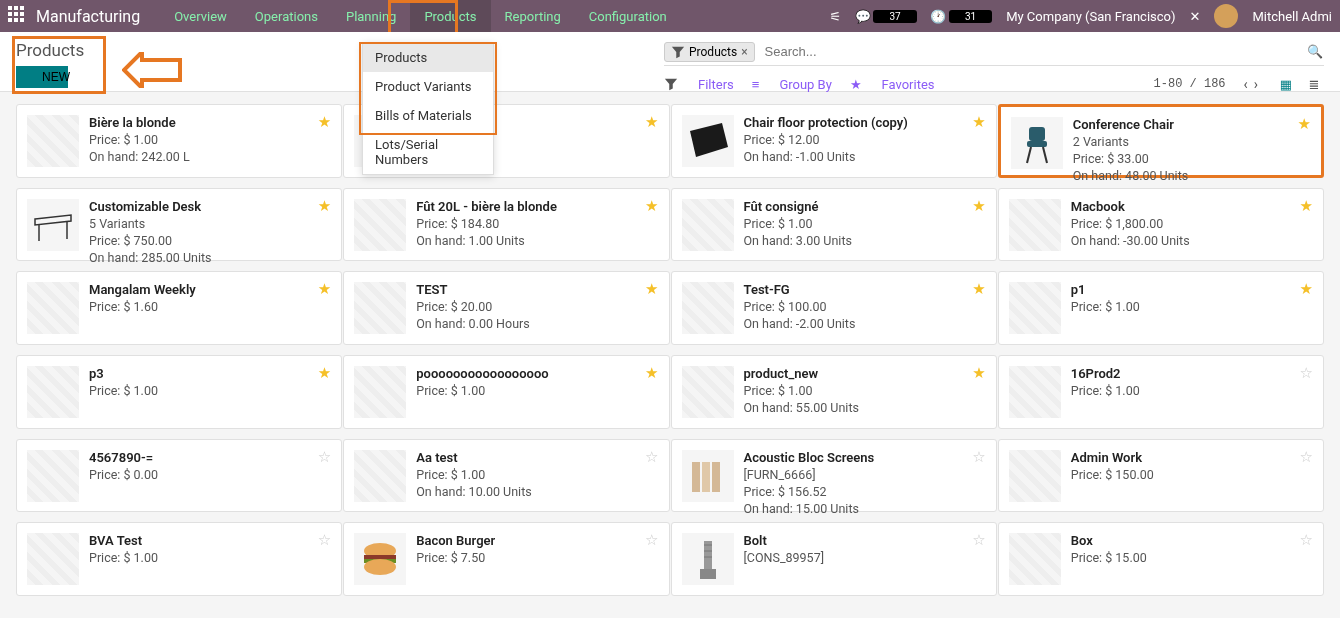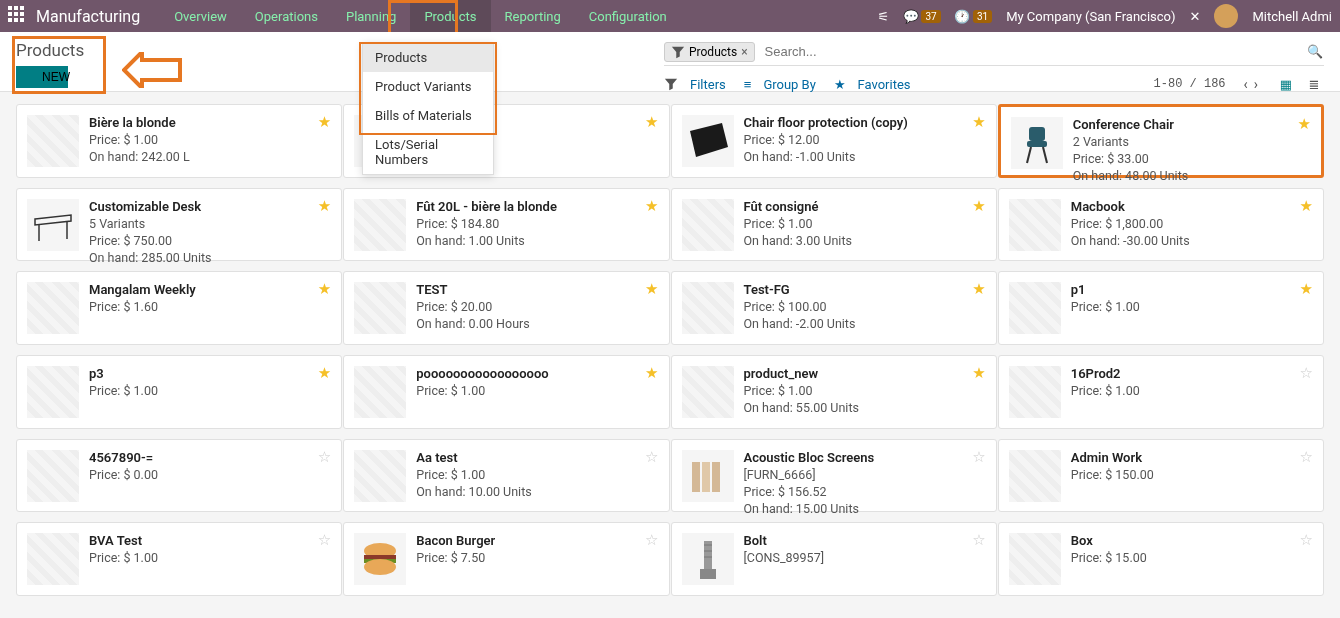--- a/index.html
+++ b/index.html
@@ -7,41 +7,41 @@
 .topbar { background: #70566a; color: #fff; height: 32px; display: flex; align-items: center; padding: 0 8px; position: relative; }
 .apps-icon { width: 20px; height: 20px; display: grid; grid-template-columns: repeat(3,4px); grid-template-rows: repeat(3,4px); gap: 2px; cursor: pointer; margin-right: 8px; }
 .apps-icon span { background: #fff; }
 .topbar-title { font-size: 16px; margin-right: 20px; }
 .nav { display: flex; gap: 0; }
 .nav-item { padding: 11px 14px; cursor: pointer; color: #86efac; font-size: 13px; }
 .nav-item.active { background: #5e4a59; }
 .nav-highlight { position: absolute; border: 3px solid #e67722; pointer-events: none; }
 .topbar-right { margin-left: auto; display: flex; align-items: center; gap: 14px; }
 .badge-wrap { position: relative; display: flex; align-items: center; }
-.badge { background: #a16207; color: #fff; font-size: 10px; padding: 1px 4px; border-radius: 3px; margin-left: 2px; }
+.badge { background: #000000; color: #fff; font-size: 10px; padding: 1px 16px; border-radius: 3px; margin-left: 2px; }
 .company { font-size: 13px; }
 .avatar { width: 24px; height: 24px; border-radius: 50%; background: #d4a05a; }
 .dropdown-menu { position: absolute; top: 42px; left: 362px; background: #fff; border: 1px solid #ddd; box-shadow: 0 2px 8px rgba(0,0,0,.15); width: 132px; z-index: 101; }
 .dropdown-menu .item { padding: 7px 12px; cursor: pointer; font-size: 13px; color: #333; }
 .dropdown-menu .item.active { background: #e8e8e8; }
 .dd-highlight { position: absolute; top: 42px; left: 359px; width: 138px; height: 93px; border: 2px solid #e67722; pointer-events: none; z-index: 102; }
 .controlbar { background: #fff; height: 60px; display: flex; align-items: flex-start; padding: 8px 16px; border-bottom: 1px solid #e0e0e0; position: relative; }
 .breadcrumb-area { display: flex; flex-direction: column; gap: 6px; }
 .breadcrumb-title { font-size: 17px; color: #555; }
 .new-btn { background: #017e84; color: #000000; border: none; padding: 4px 26px; font-size: 12px; cursor: pointer; width: 40px; }
 .title-highlight { position: absolute; left: 12px; top: 4px; width: 94px; height: 58px; border: 3px solid #e67722; pointer-events: none; }
 .arrow-annot { position: absolute; left: 122px; top: 20px; }
 .search-area { margin-left: auto; display: flex; flex-direction: column; gap: 8px; align-items: flex-end; width: 660px; }
 .search-row { display: flex; align-items: center; width: 100%; gap: 6px; border-bottom: 1px solid #ddd; padding-bottom: 2px; }
 .search-chip { background: #e8e8e8; border: 1px solid #ccc; padding: 2px 6px; font-size: 12px; display: flex; align-items: center; gap: 4px; border-radius: 3px; }
 .search-chip .x { cursor: pointer; color: #666; }
 .search-input { border: none; outline: none; flex: 1; font-size: 13px; padding: 4px; }
 .search-icon-right { color: #888; cursor: pointer; }
 .filter-row { display: flex; align-items: center; gap: 18px; width: 100%; }
-.filter-btn { display: flex; align-items: center; gap: 12px; cursor: pointer; color: #0369a1; font-size: 13px; }
+.filter-btn { display: flex; align-items: center; gap: 20px; cursor: pointer; color: #8b5cf6; font-size: 13px; }
 .pager { margin-left: auto; color: #555; font-size: 12px; font-family: Liberation Mono, monospace; }
 .page-arrows { display: flex; gap: 6px; }
 .page-arrows span { cursor: pointer; color: #555; font-size: 14px; }
 .view-switch { display: flex; gap: 8px; }
 .view-btn { width: 20px; height: 20px; cursor: pointer; color: #555; display: flex; align-items: center; justify-content: center; }
 .view-btn.active { color: #017e84; }
 .kanban { padding: 12px 16px; display: grid; grid-template-columns: repeat(4, 1fr); gap: 10px 1px; background: #f5f5f5; overflow-y: auto; height: 516px; }
 .card { background: #fff; border: 1px solid #e0e0e0; border-radius: 3px; padding: 10px; display: flex; gap: 10px; position: relative; min-height: 72px; cursor: pointer; }
 .card.highlight { border: 3px solid #e67722; }
 .thumb { width: 52px; height: 52px; background: #f5f5f5; flex-shrink: 0; display: flex; align-items: center; justify-content: center; color: #ccc; font-size: 9px; }

